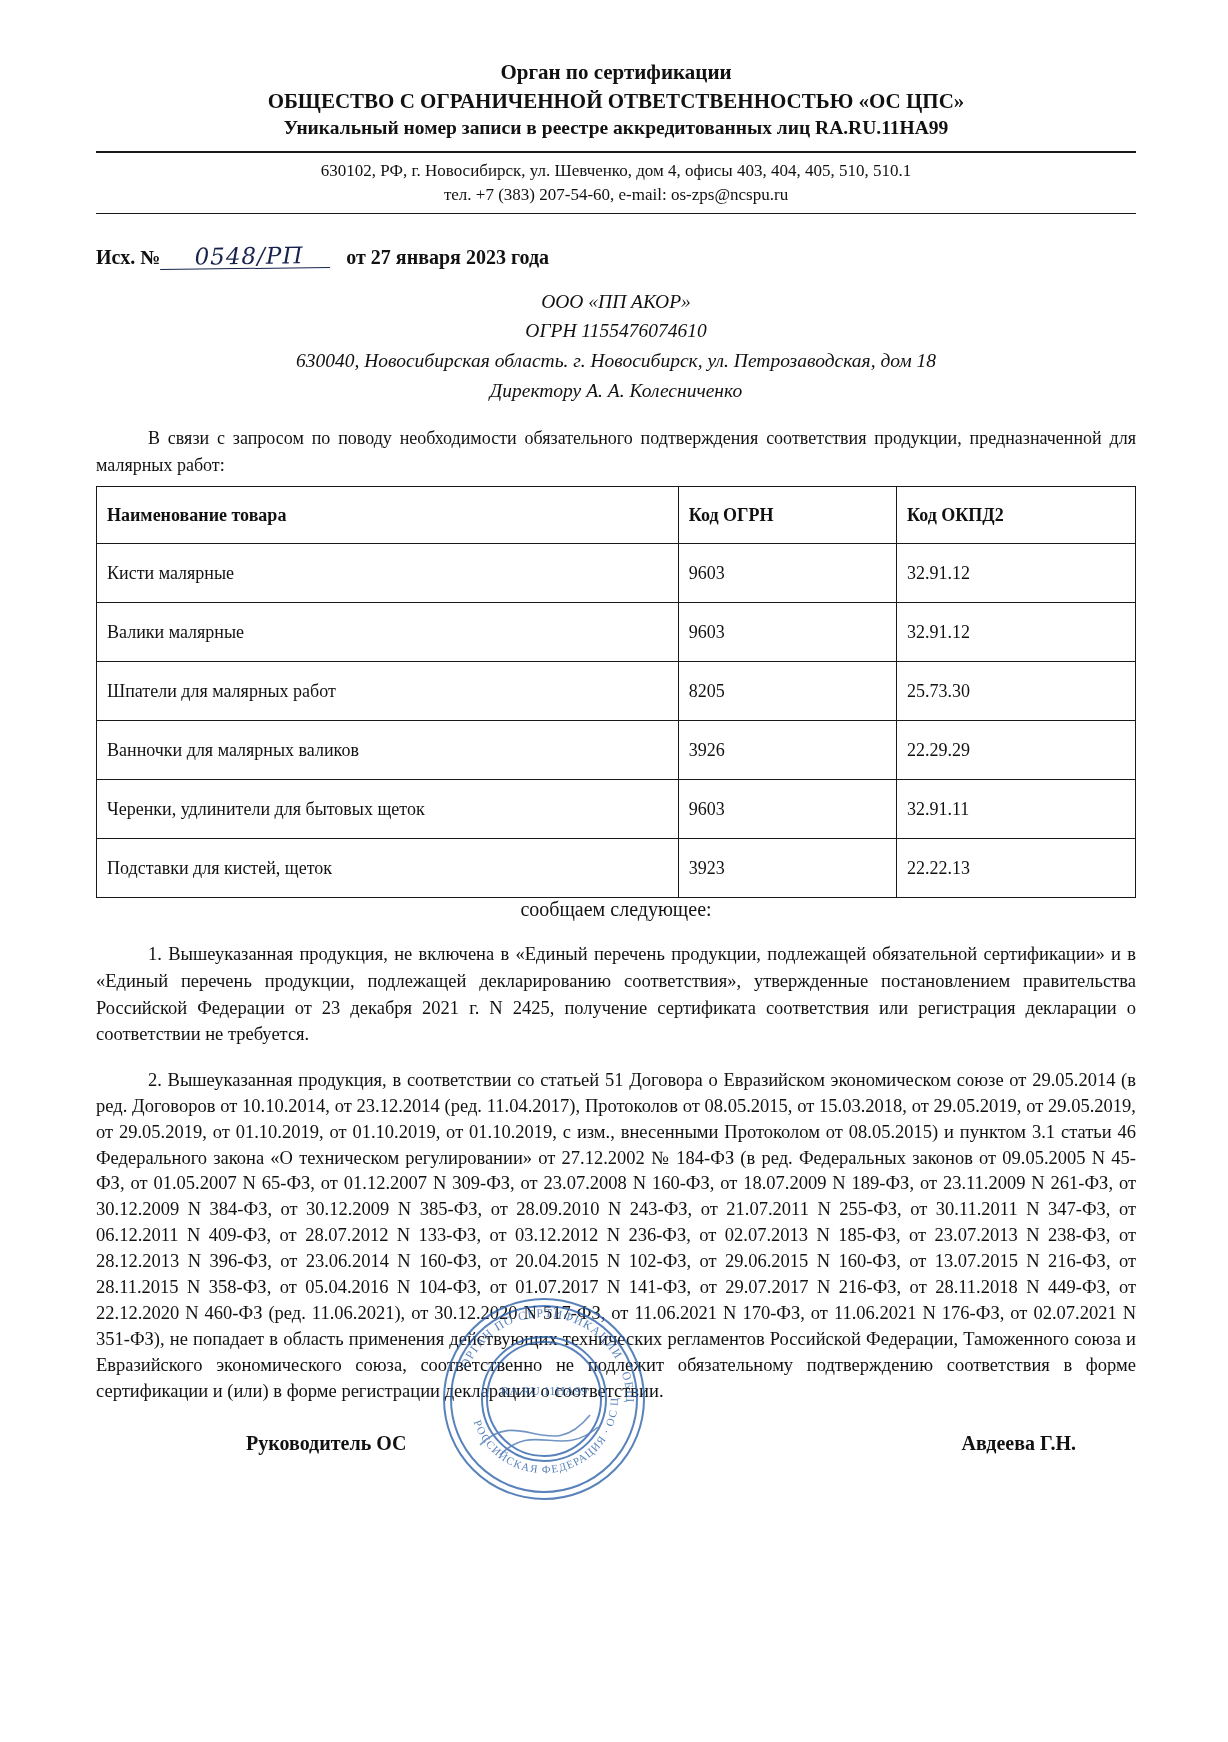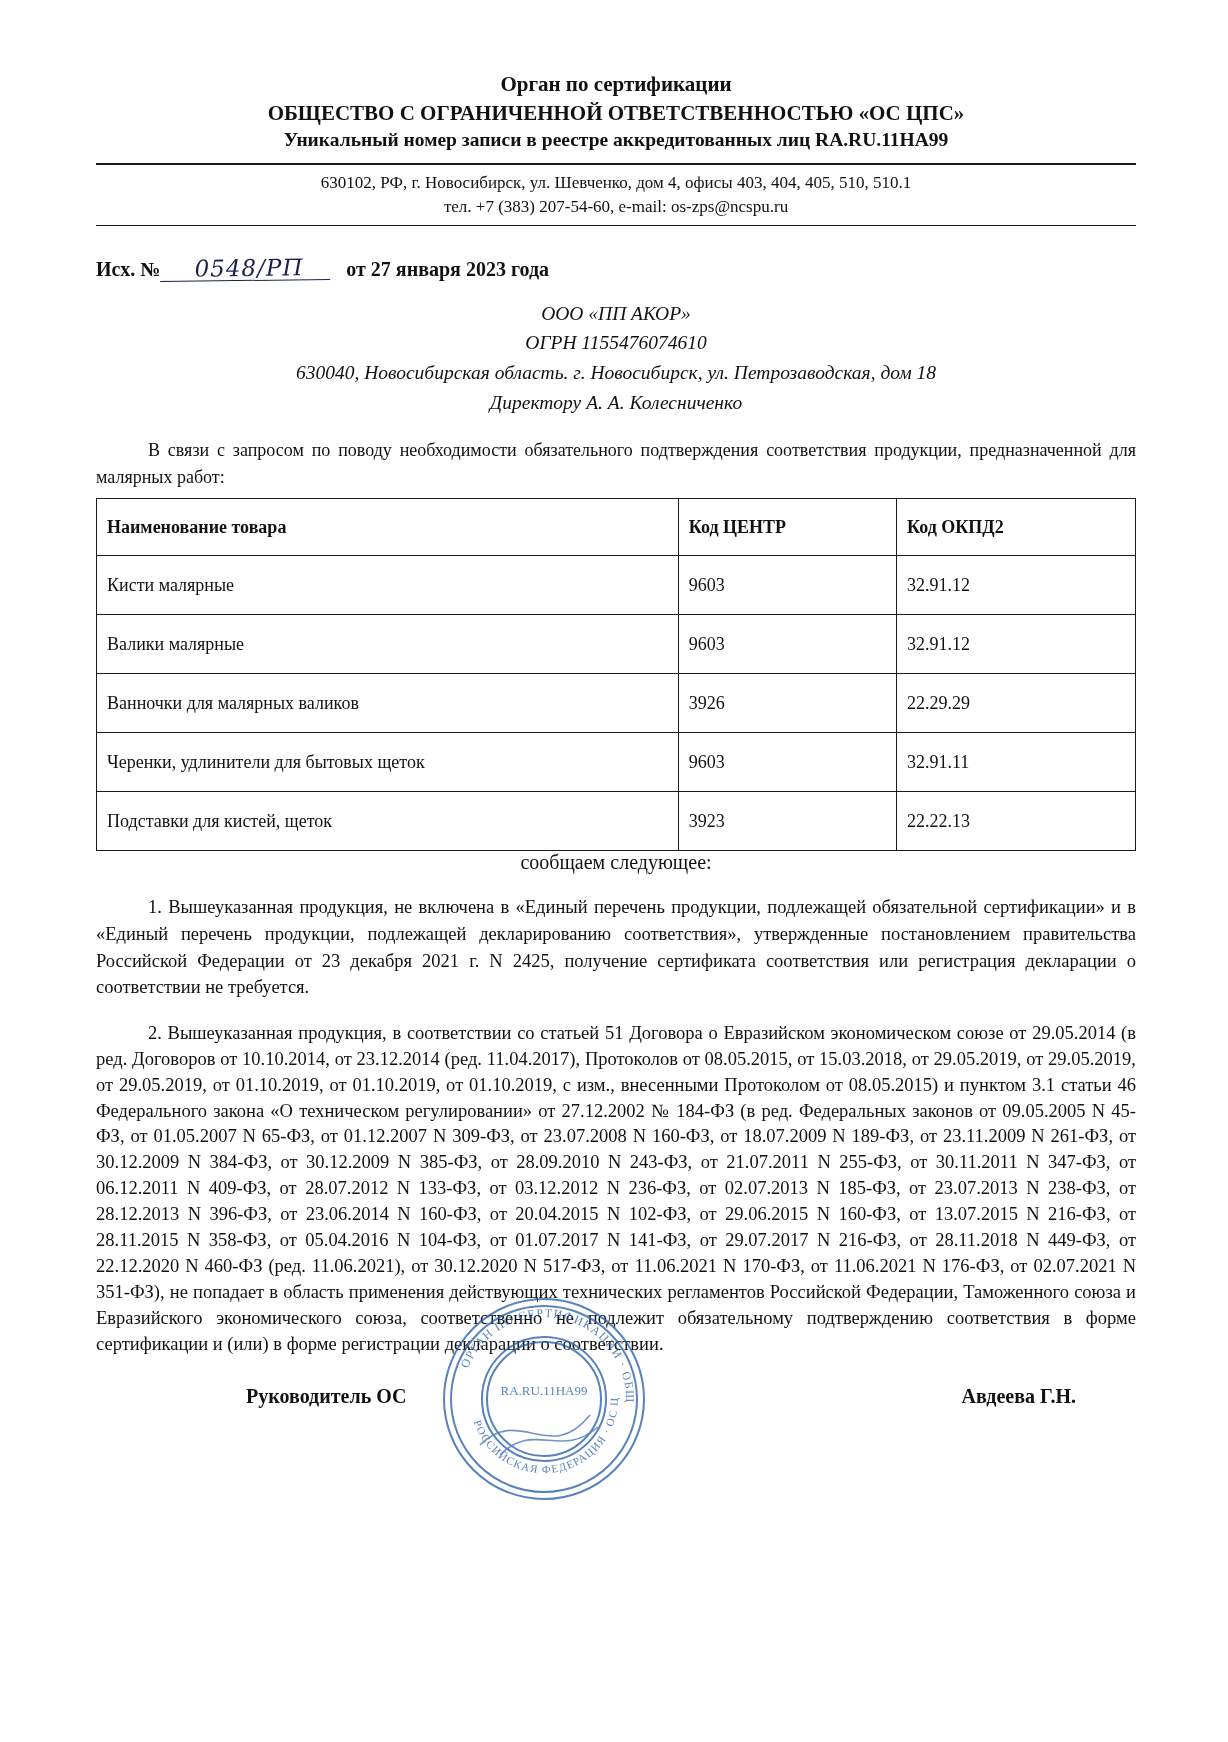--- a/index.html
+++ b/index.html
@@ -18,21 +18,21 @@
   .page {
     position: relative;
     width: 1228px;
     height: 1742px;
     padding: 0;
     box-sizing: border-box;
   }
   .content {
     position: absolute;
     left: 96px;
-    top: 70px;
+    top: 58px;
     width: 1040px;
   }
 
   
   .org-header {
     text-align: center;
     font-weight: bold;
     line-height: 1.36;
   }
   .org-header .l1 { font-size: 21px; }
@@ -196,34 +196,39 @@
       <div>630040, Новосибирская область. г. Новосибирск, ул. Петрозаводская, дом 18</div>
       <div>Директору А. А. Колесниченко</div>
     </div>
 
     <div class="intro">В связи с запросом по поводу необходимости обязательного подтверждения соответствия продукции, предназначенной для малярных работ:</div>
 
     <table class="goods">
       <thead>
         <tr>
           <th class="col-name">Наименование товара</th>
-          <th class="col-tnved">Код ЦЕНТР</th>
+          <th class="col-tnved">Код ОГРН</th>
           <th class="col-okpd">Код ОКПД2</th>
         </tr>
       </thead>
       <tbody>
         <tr>
           <td>Кисти малярные</td>
           <td>9603</td>
           <td>32.91.12</td>
         </tr>
         <tr>
           <td>Валики малярные</td>
           <td>9603</td>
           <td>32.91.12</td>
+        </tr>
+        <tr>
+          <td>Шпатели для малярных работ</td>
+          <td>8205</td>
+          <td>25.73.30</td>
         </tr>
         <tr>
           <td>Ванночки для малярных валиков</td>
           <td>3926</td>
           <td>22.29.29</td>
         </tr>
         <tr>
           <td>Черенки, удлинители для бытовых щеток</td>
           <td>9603</td>
           <td>32.91.11</td>

